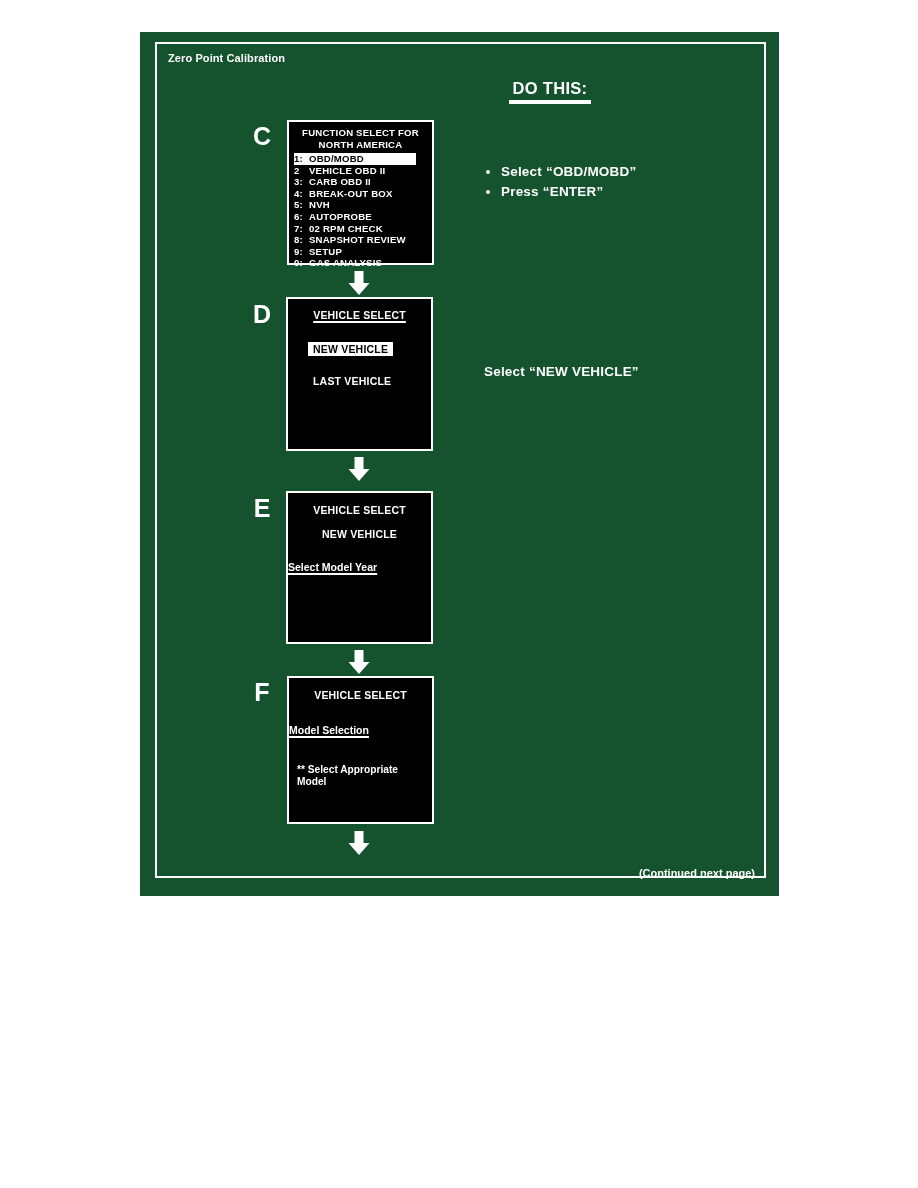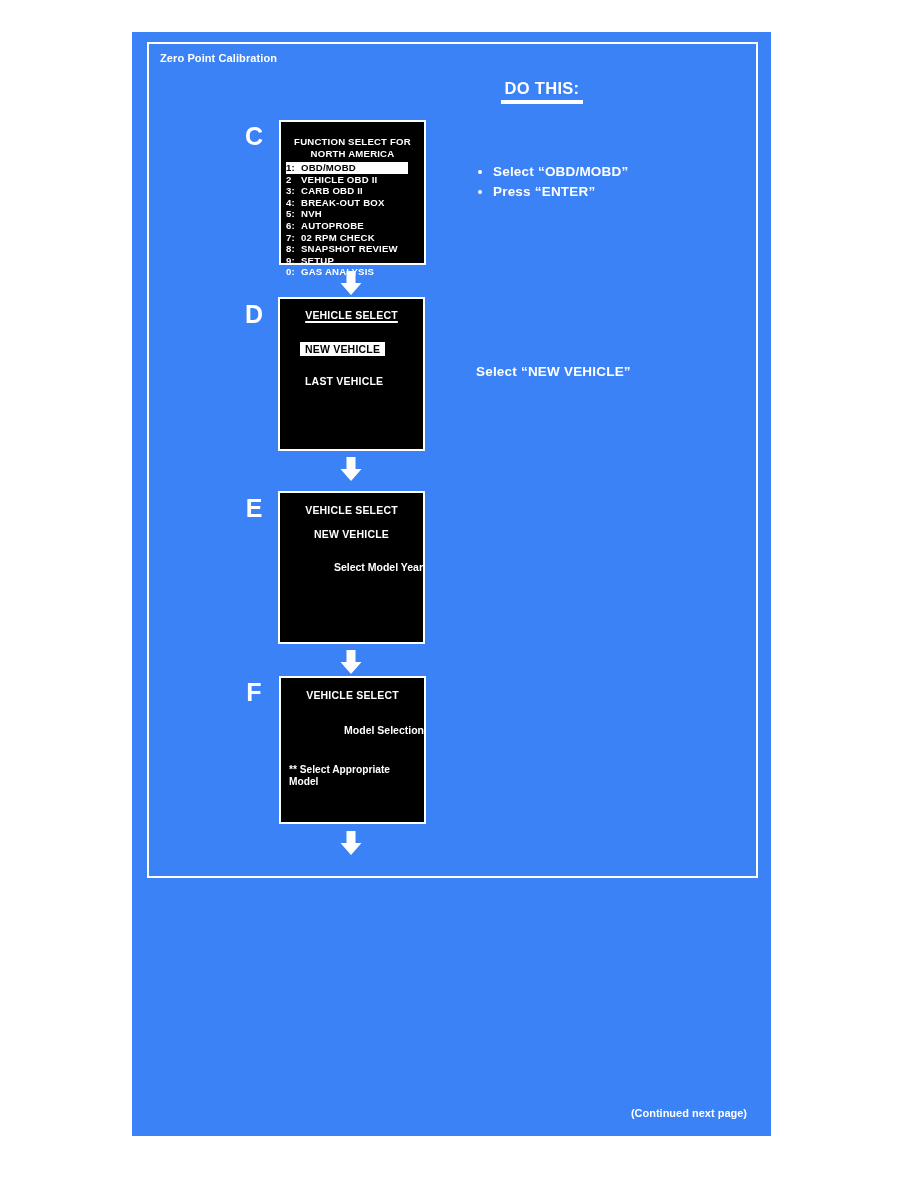--- a/index.html
+++ b/index.html
@@ -11,25 +11,25 @@
     width: 918px;
     height: 1188px;
     font-family: "Liberation Sans", sans-serif;
     position: relative;
     overflow: hidden;
   }
 
   
   #black-panel {
     position: absolute;
-    left: 132px;
+    left: 140px;
     top: 32px;
     width: 639px;
-    height: 1104px;
-    background: #3b82f6;
+    height: 864px;
+    background: #14532d;
   }
 
   
   #inner-frame {
     position: absolute;
     left: 15px;
     top: 10px;
     width: 611px;
     height: 836px;
     border: 2px solid #ffffff;
@@ -102,21 +102,21 @@
   #box-f { left: 147px; top: 644px; width: 147px; height: 148px; }
 
   
   .menu-title {
     color: #ffffff;
     font-size: 9.6px;
     font-weight: bold;
     text-align: center;
     line-height: 11.5px;
     letter-spacing: 0.2px;
-    padding-top: 14px;
+    padding-top: 5px;
   }
   .menu-list {
     margin-top: 3px;
     padding: 0 3px 0 5px;
   }
   .menu-row {
     color: #ffffff;
     font-size: 9.6px;
     font-weight: bold;
     line-height: 11.6px;
@@ -165,22 +165,23 @@
     margin-left: 25px;
     margin-top: 18px;
   }
 
   
   #box-e .scr-title { margin-top: 11px; }
   .sub-link {
     color: #ffffff;
     font-size: 10.5px;
     font-weight: bold;
-    text-align: right;
+    text-align: left;
     margin-top: 21px;
+    text-decoration: underline;
     text-underline-offset: 2px;
     text-decoration-thickness: 1.6px;
   }
 
   
   #box-f .scr-title { margin-top: 11px; }
   #box-f .sub-link { margin-top: 22px; }
   .note-text {
     color: #ffffff;
     font-size: 10.2px;

